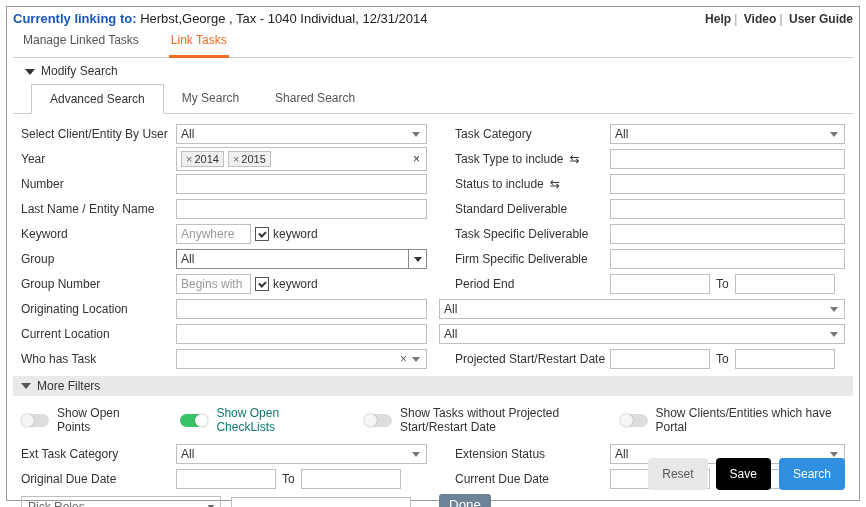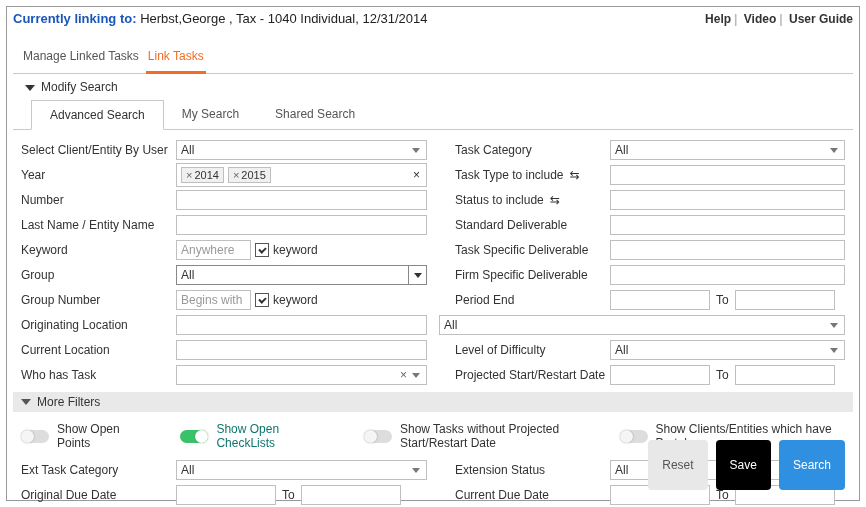--- a/index.html
+++ b/index.html
@@ -4,21 +4,21 @@
 <style>
   * { box-sizing: border-box; }
   body { margin:0; padding:6px; font-family: Arial, sans-serif; font-size:12px; color:#333; background:#fff; width:866px;}
   .wrap { border:1px solid #999; padding:4px 6px 10px 6px; position:relative; height:495px;}
   .topbar { display:flex; justify-content:space-between; align-items:flex-end; }
   .linking { font-size:13px; color:#1a56b8; font-weight:bold;}
   .linking .val { color:#222; font-weight:normal;}
   .help-links { font-size:12px; color:#333;}
   .help-links span { cursor:pointer;font-weight:bold; }
   .sep {color:#bbb; margin:0 3px;}
-  .tabs-main { margin-top:17px; border-bottom:1px solid #c9c9c9; display:flex; gap:5px; padding-left:8px;}
+  .tabs-main { margin-top:1px; border-bottom:1px solid #c9c9c9; display:flex; gap:28px; padding-left:8px;}
   .tabs-main .tab { padding:6px 2px 8px 2px; cursor:pointer; color:#555;}
   .tabs-main .tab.active { color:#f26c24; border-bottom:3px solid #f26c24; margin-bottom:-1px;}
   .modify { padding:6px 0 6px 12px;}
   .modify .chev { display:inline-block; width:0;height:0;border-left:5px solid transparent;border-right:5px solid transparent;border-top:6px solid #333; margin-right:6px; vertical-align:middle;}
   .tabs-sub { display:flex; gap:0; border-bottom:1px solid #c9c9c9; padding-left:18px;}
   .tabs-sub .stab { padding:7px 18px; cursor:pointer; color:#555;}
   .tabs-sub .stab.active { border:1px solid #c9c9c9; border-bottom:1px solid #fff; margin-bottom:-1px; background:#fff; color:#333;}
   .form-area { display:flex; padding:8px 8px 0 8px; gap:12px;}
   .col { flex:1; }
   .row { display:flex; align-items:center; min-height:24px; margin-bottom:1px;}
@@ -41,21 +41,21 @@
   .tg{ display:flex; align-items:center; gap:8px; line-height:14px;}
   .tglbl{ max-width:200px;}
   .switch{ width:28px; height:13px; border-radius:7px; background:#ddd; position:relative; flex-shrink:0;}
   .switch::after{ content:""; position:absolute; width:13px;height:13px;border-radius:50%;background:#f5f5f5;top:0;left:0;box-shadow:0 0 2px rgba(0,0,0,0.3);}
   .switch.on{ background:#3ac269;} .switch.on::after{ left:auto; right:0; background:#fff;}
   .range{ display:flex; align-items:center; gap:6px;}
   .range .inp{ width:100px;}
   .done{ background:#6d8396; color:#fff; border-radius:3px; padding:3px 10px; border:none; cursor:pointer;}
   .roles{ border:1px solid #bfbfbf; width:200px; height:22px; display:flex; align-items:center; justify-content:space-between; padding:0 6px; color:#666;}
   .footer{ position:absolute; right:14px; bottom:10px; display:flex; gap:8px;}
-  .btn{ padding:18px 14px; border-radius:4px; border:none; font-size:12px; cursor:pointer;}
+  .btn{ padding:9px 14px; border-radius:4px; border:none; font-size:12px; cursor:pointer;}
   .btn-reset{ background:#e8e8e8; color:#555;}
   .btn-save{ background:#000; color:#fff;}
   .btn-search{ background:#2f8fe0; color:#fff;}
   .ph{color:#999;}
   .sel-full{ width:100%; height:20px; border:1px solid #bfbfbf; padding:0 4px; display:flex; align-items:center; position:relative; background:#fff;}
   .sel-full::after{ content:""; position:absolute; right:6px; top:7px; width:0;height:0;border-left:4px solid transparent;border-right:4px solid transparent;border-top:5px solid #777;}
   .sel-hard{ width:100%; height:20px; border:1px solid #888; display:flex;align-items:center;padding-left:4px;position:relative;background:#fff;}
   .sel-hard .caret{ position:absolute; right:0; top:0; width:18px;height:100%;border-left:1px solid #888;display:flex;align-items:center;justify-content:center;}
   .sel-hard .caret::after{content:"";width:0;height:0;border-left:4px solid transparent;border-right:4px solid transparent;border-top:5px solid #333;}
   .xsel{ position:relative;}
@@ -222,21 +222,20 @@
           </div>
         </div>
       <div class="row">
           <div class="ctrl">
             <div class="sel-full">
               <span>All</span>
             </div>
           </div>
         </div>
       <div class="row">
-          <div class="lbl">Level of Difficulty</div>
           <div class="ctrl">
             <div class="sel-full">
               <span>All</span>
             </div>
           </div>
         </div>
       <div class="row">
           <div class="lbl">Projected Start/Restart Date</div>
           <div class="ctrl range">
             <input class="inp" style="">

